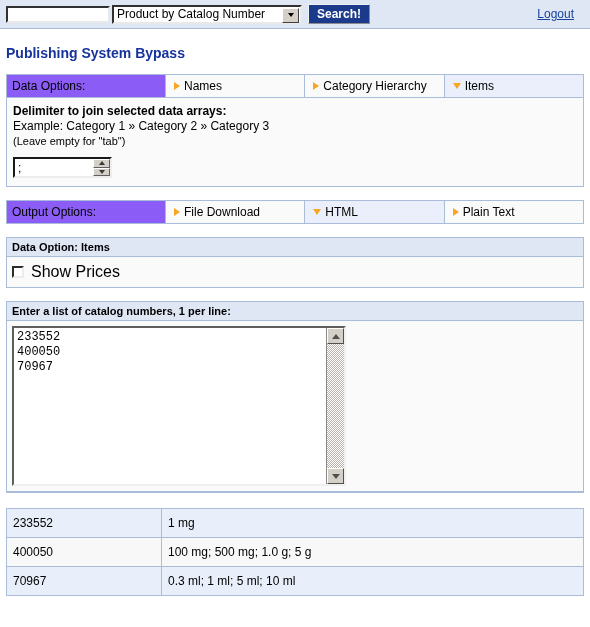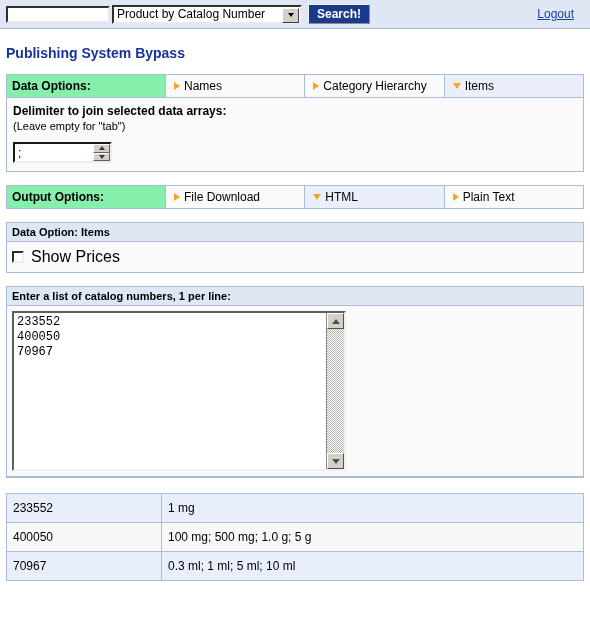--- a/index.html
+++ b/index.html
@@ -121,22 +121,22 @@
   }
   .opt-table td {
     border: 1px solid #a9bcd9;
     height: 20px;
     padding: 1px 5px;
     font-size: 12px;
     vertical-align: middle;
   }
   td.opt-label {
     width: 148px;
-    background: #86efac;
-    font-weight: bold;
+    background: #8b5cf6;
+    font-weight: normal;
   }
   td.opt-cell {
     background: #fafafa;
     cursor: pointer;
     padding-left: 8px;
   }
   td.opt-cell.sel {
     background: #eaeffb;
     font-weight: normal;
   }
@@ -380,20 +380,21 @@
     </td>
     <td class="opt-cell sel">
       <span class="tri down"></span><span>Items</span>
     </td>
   </tr>
 </tbody>
   </table>
 
 <div class="delim-body">
   <div class="delim-title">Delimiter to join selected data arrays:</div>
+  <div class="delim-example">Example: Category 1 » Category 2 » Category 3</div>
   <div class="delim-note">(Leave empty for "tab")</div>
   <div class="spinner">
     <input type="text" value=";" style="">
     <div class="spin-btns">
       <div class="spin-btn up">
           <i></i>
         </div>
       <div class="spin-btn down">
           <i></i>
         </div>

